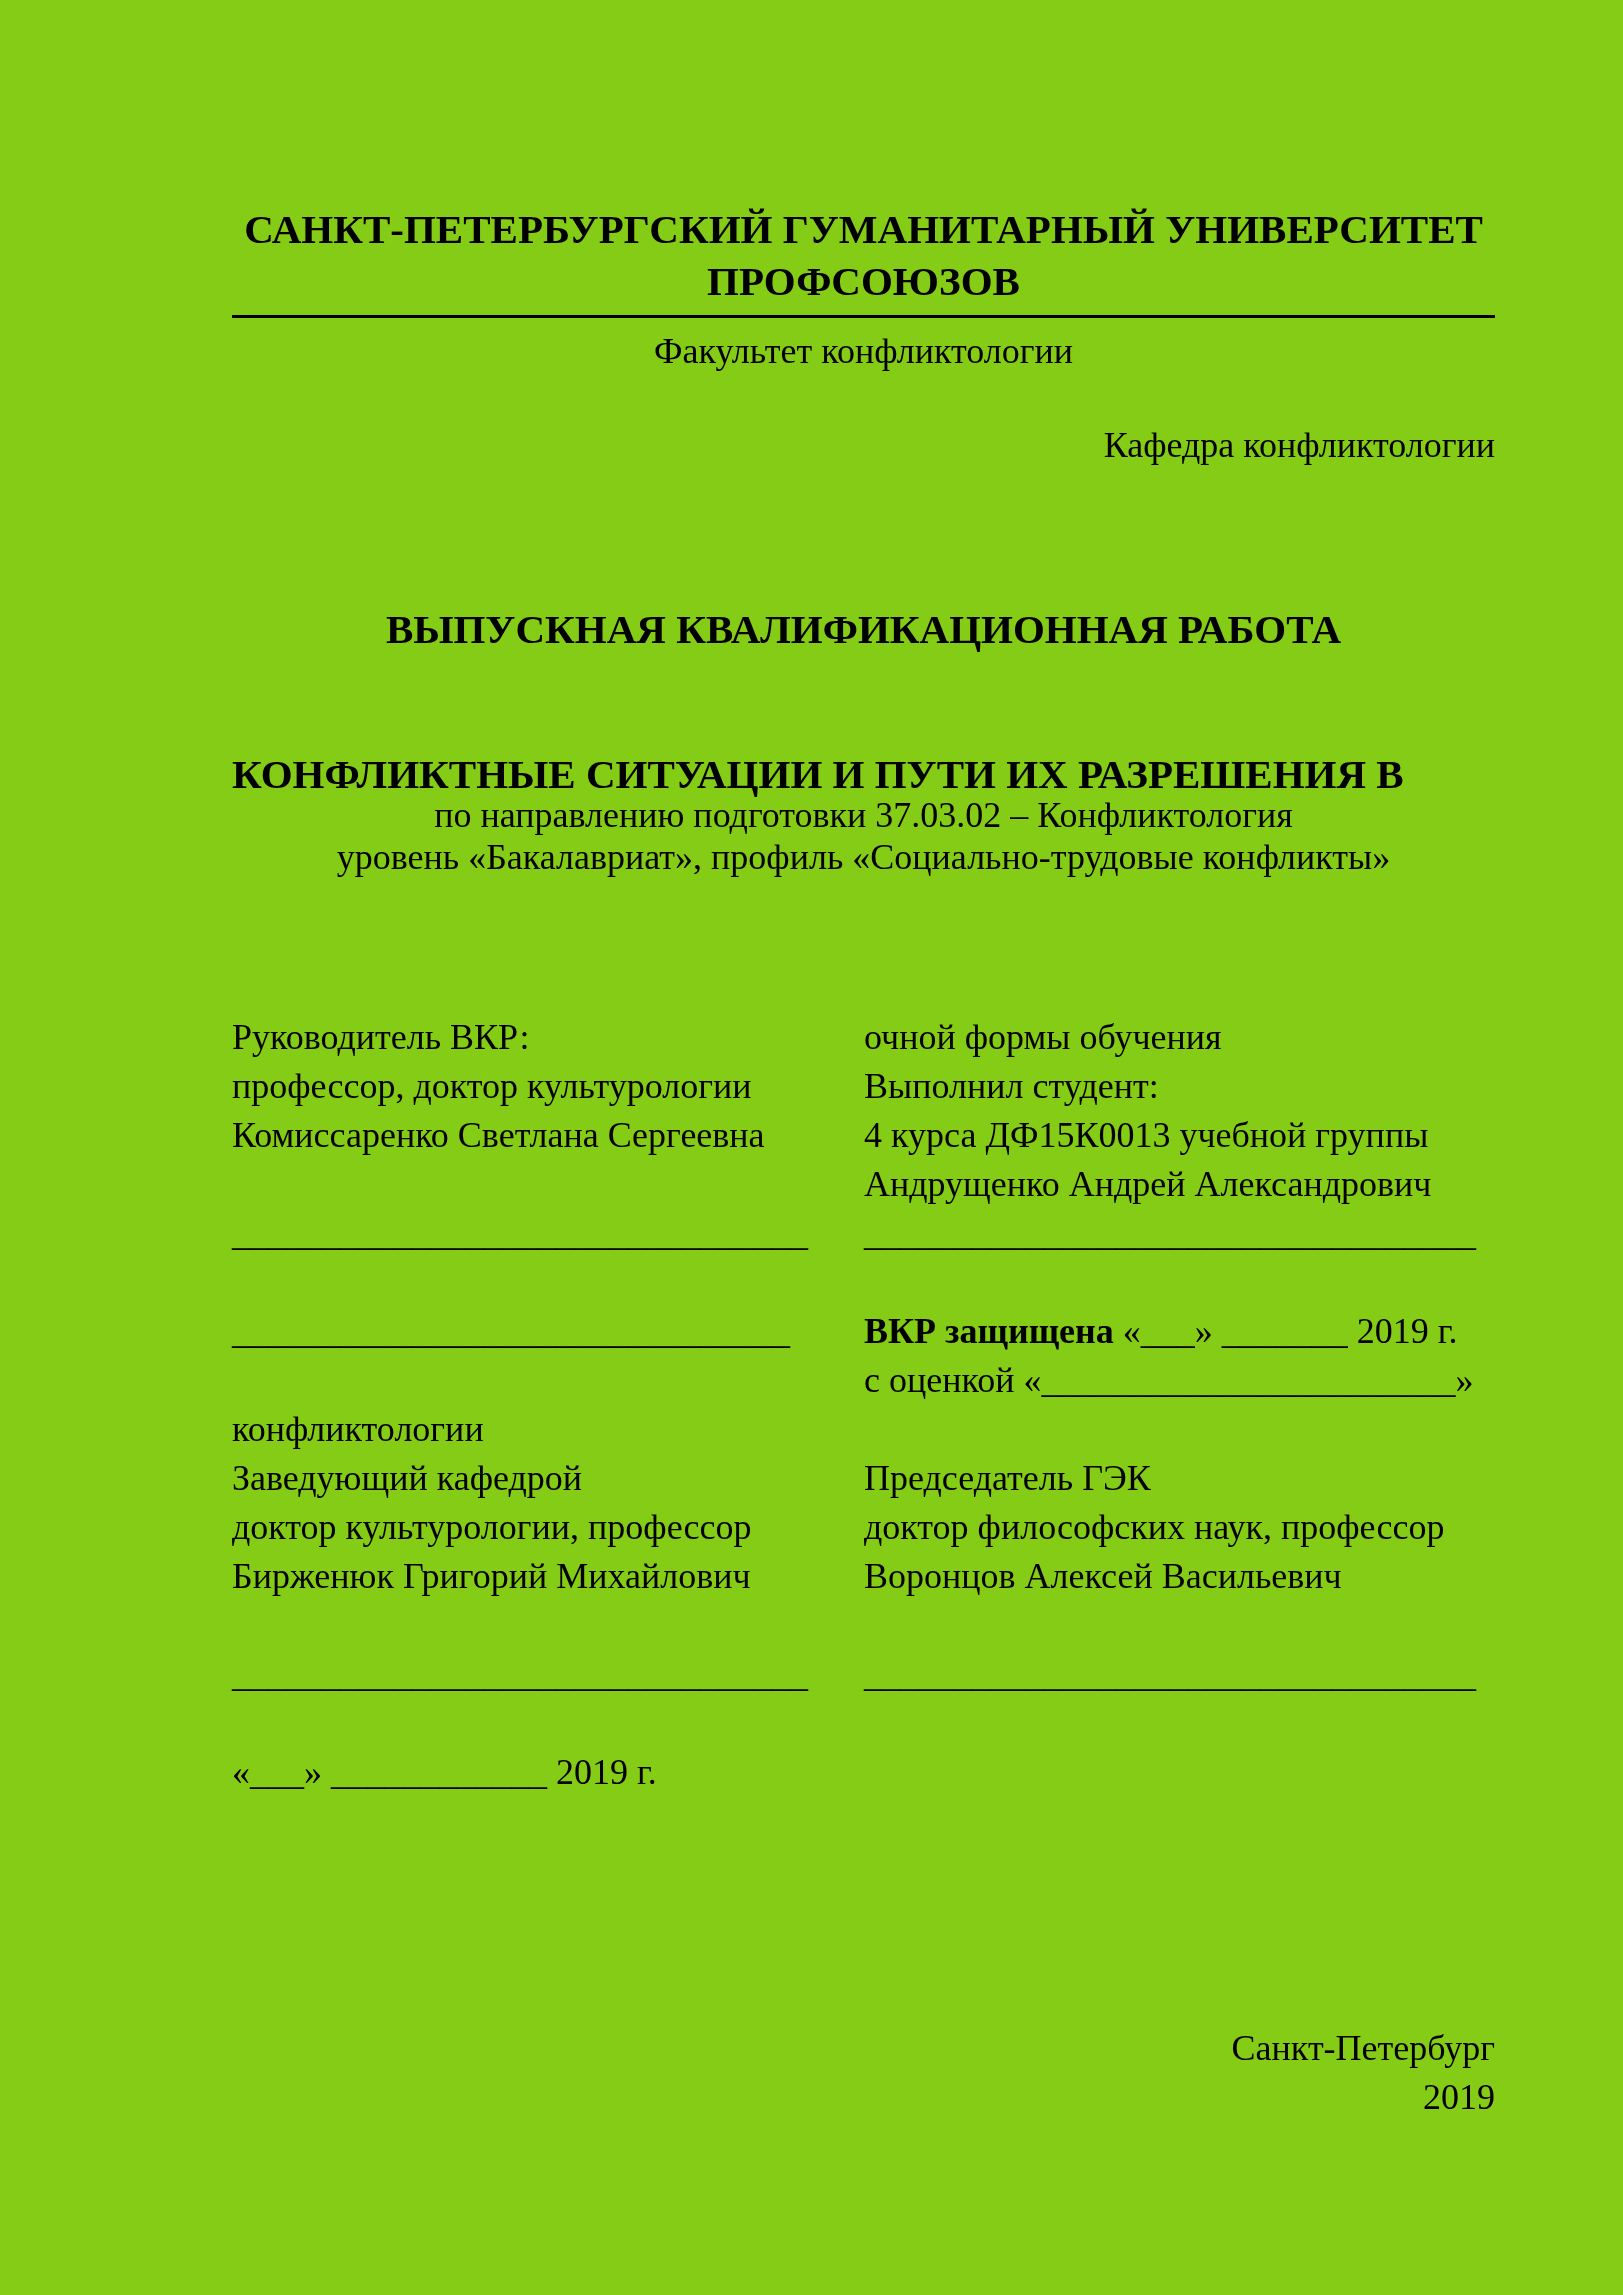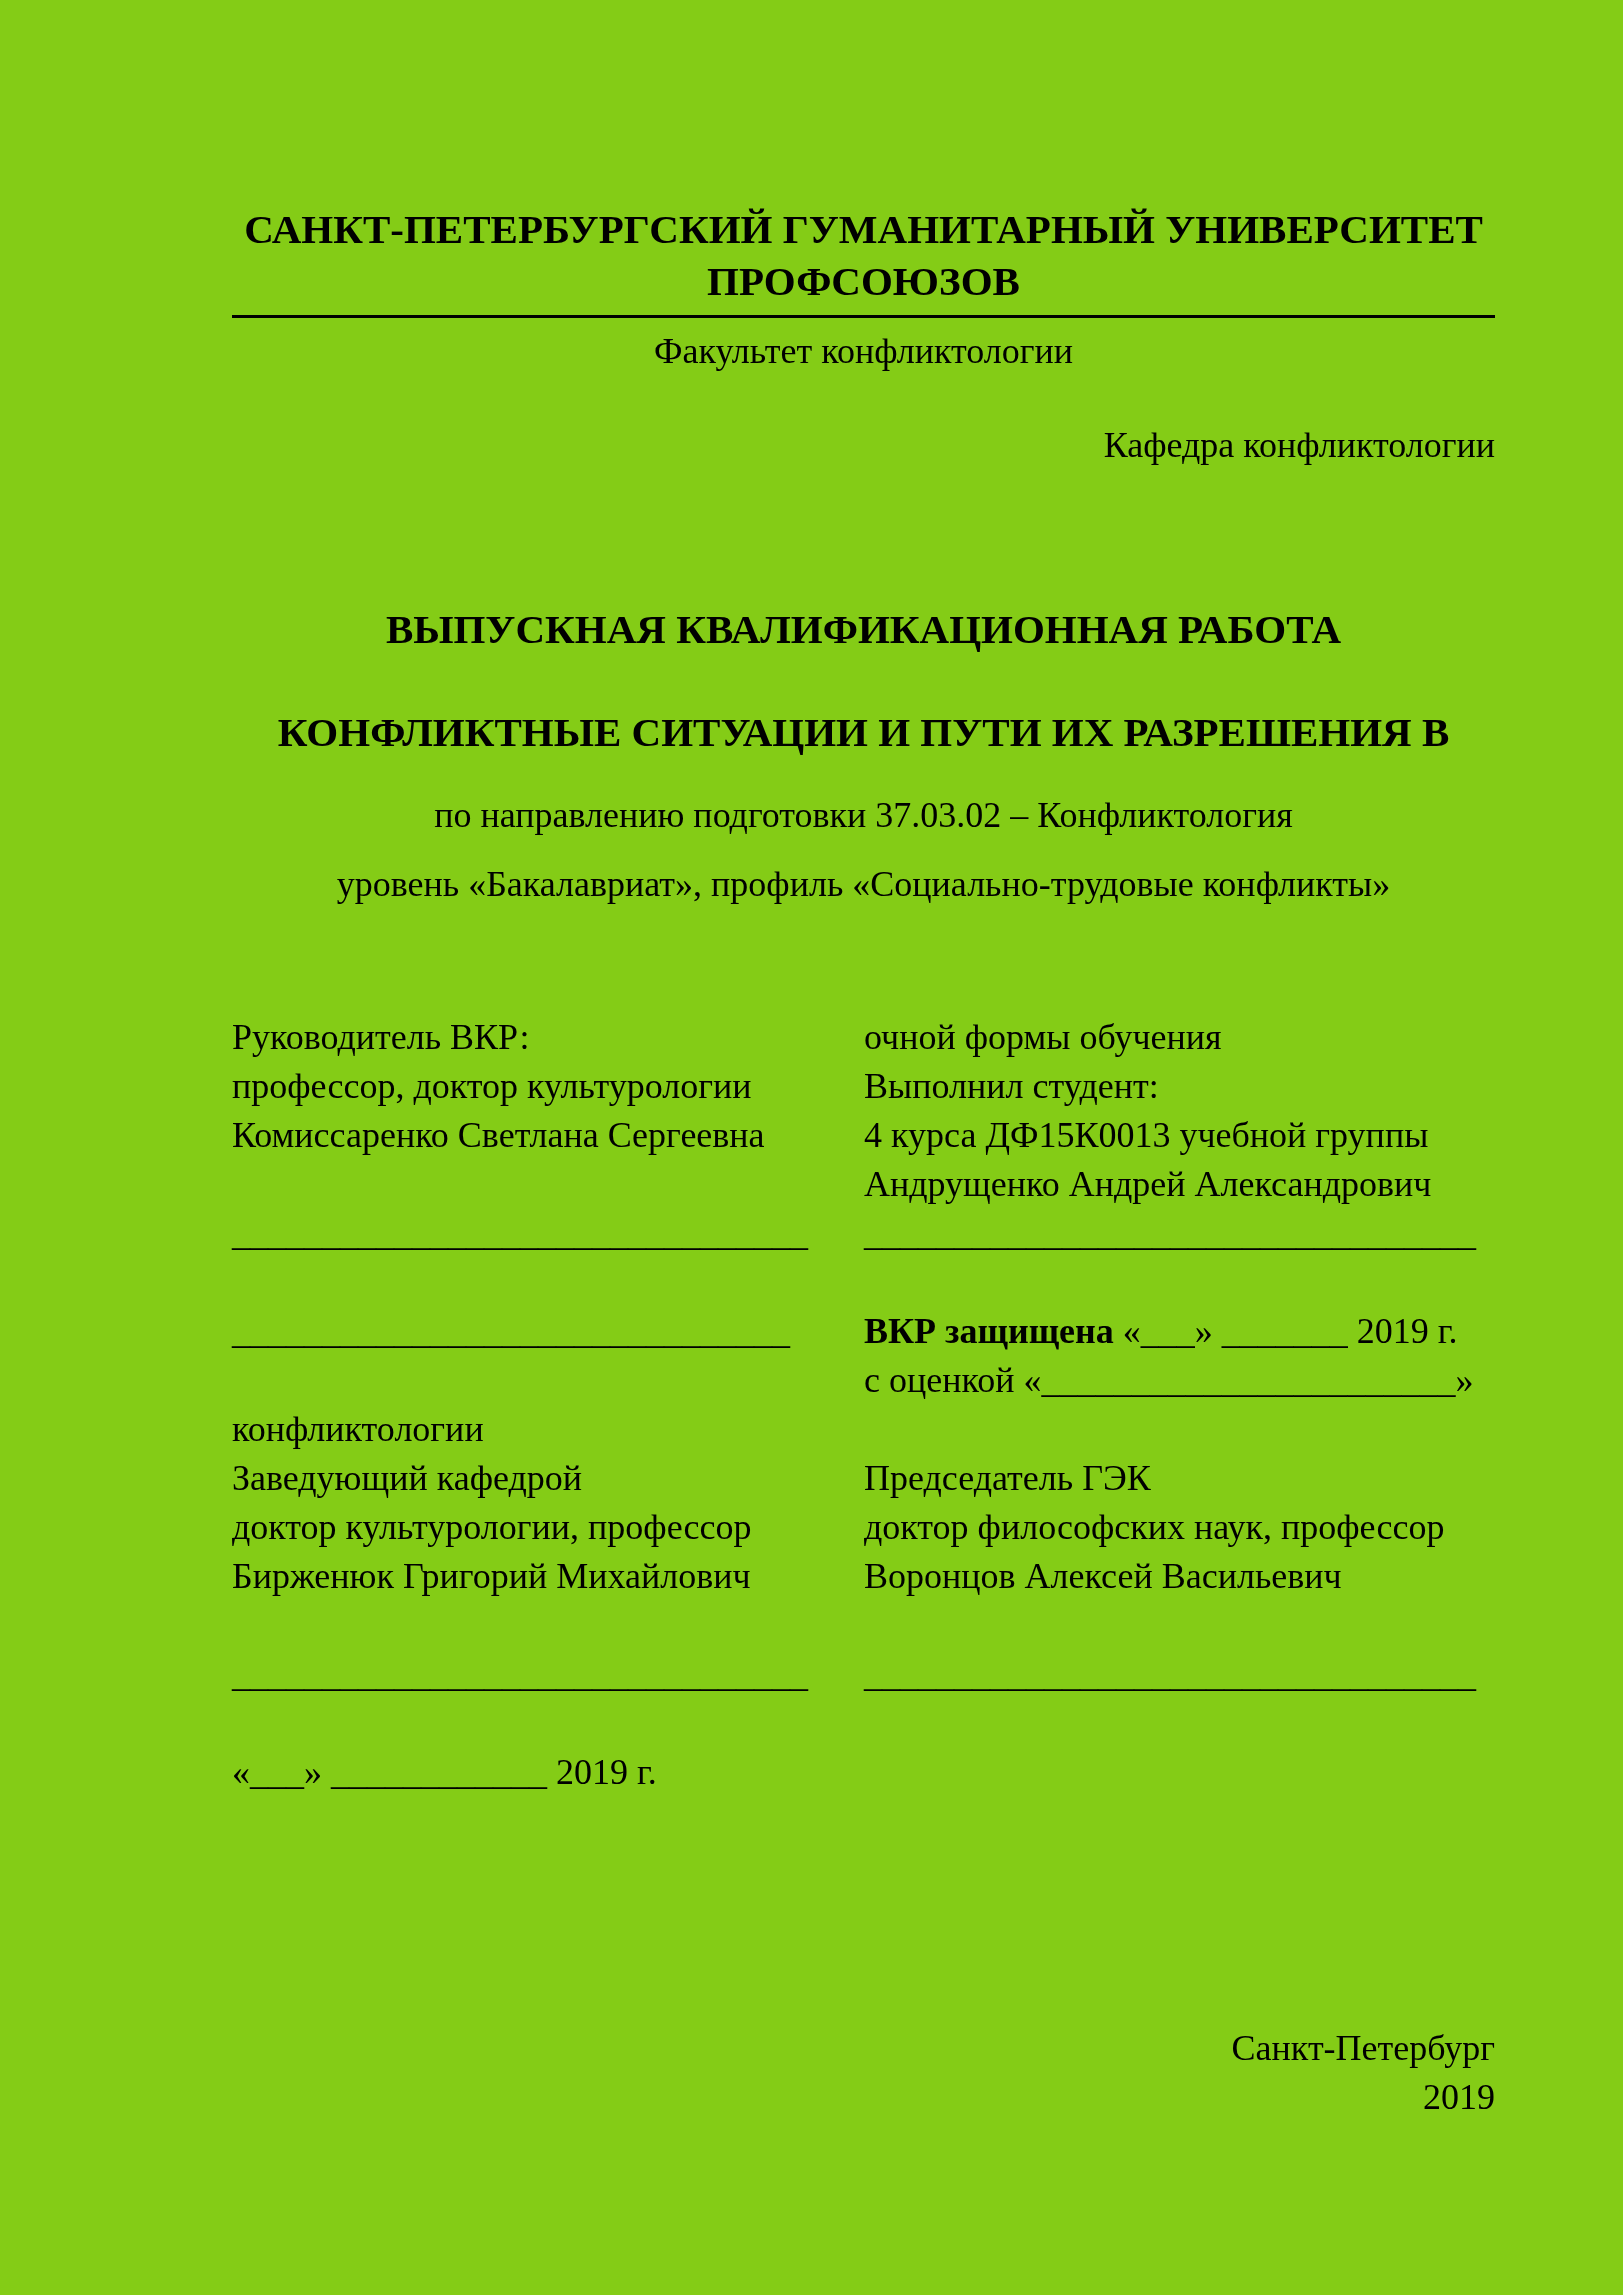--- a/index.html
+++ b/index.html
@@ -26,25 +26,25 @@
     border-bottom: 3.9px solid #000;
   }
   .faculty   { top: 328px; text-align: center; line-height: 47px; }
   .department{ top: 422px; text-align: right;  line-height: 47px; }
 
   .work-type {
     top: 603px; text-align: center;
     font-weight: bold; font-size: 41px; line-height: 52px;
   }
   .thesis-title {
-    top: 701px; text-align: center;
+    top: 743px; text-align: left;
     font-weight: bold; font-size: 41px; line-height: 63px;
   }
   .direction { top: 792px; text-align: center; line-height: 47px; }
-  .level     { top: 861px; text-align: center; line-height: 47px; }
+  .level     { top: 834px; text-align: center; line-height: 47px; }
 
   .columns { top: 1013px; display: flex; align-items: flex-start; }
   .col { white-space: nowrap; }
   .col-left  { width: 632px; }
   .col-right { flex: 1; }
   .line { height: 49px; line-height: 49px; white-space: nowrap; }
   .b { font-weight: bold; }
 
   .footer { top: 2024px; text-align: right; line-height: 49px; }
 </style>

